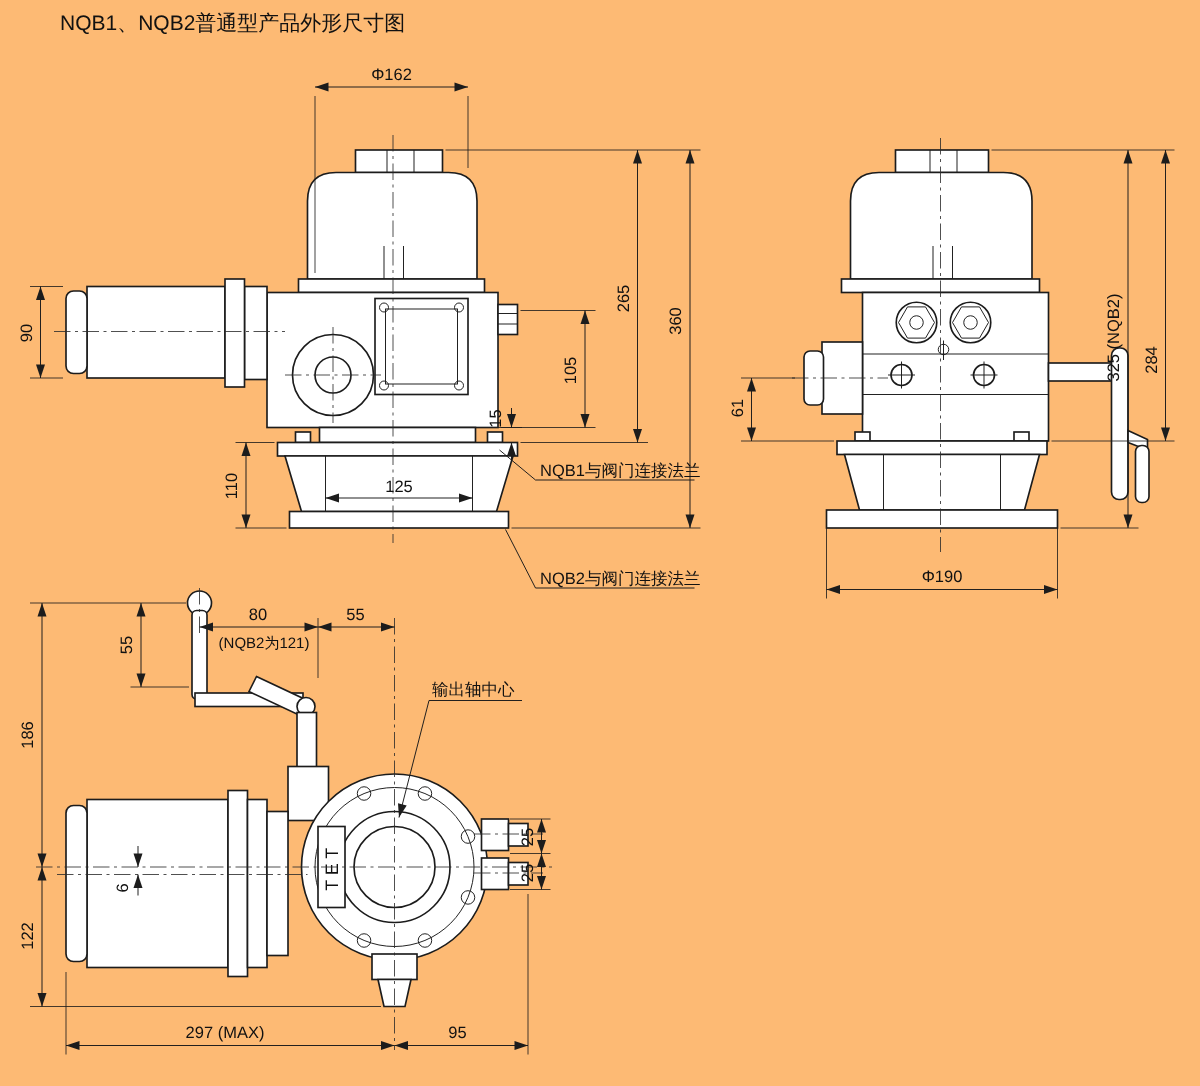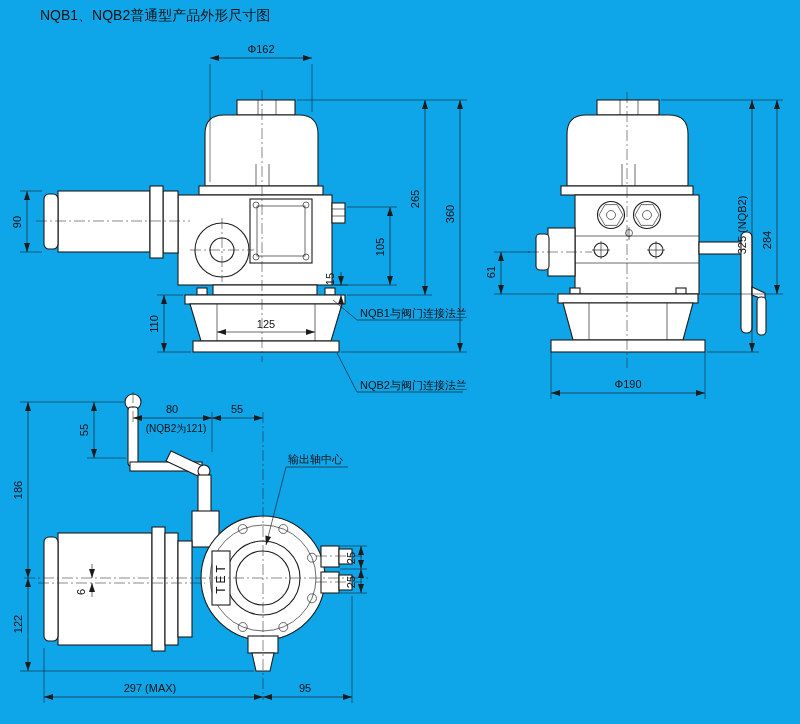--- a/index.html
+++ b/index.html
@@ -1,16 +1,16 @@
 <!DOCTYPE html>
 <html><head>
 <meta charset="utf-8">
 <style>
   html,body{margin:0;padding:0;background:#ffffff;}
-  .sheet{position:relative;width:800px;height:724px;background:#0ea5e9;font-family:"Liberation Sans",sans-serif;overflow:hidden;}
+  .sheet{position:relative;width:800px;height:724px;background:#fdba74;font-family:"Liberation Sans",sans-serif;overflow:hidden;}
   svg{display:block;}
   .title-text{font:14px "Liberation Sans",sans-serif;fill:#111;}
   .dimtext{font:11px "Liberation Sans",sans-serif;fill:#111;text-anchor:middle;}
   .dimnote{font-size:10px;}
   .lbltext{font:11px "Liberation Sans",sans-serif;fill:#111;text-anchor:start;}
   .brand{font:12px "Liberation Sans",sans-serif;letter-spacing:3px;fill:#111;text-anchor:middle;}
   .fillw{fill:#fff;stroke:#1c1c1c;stroke-width:1.1;}
   .ol{fill:none;stroke:#1c1c1c;stroke-width:1.1;}
   .thin{fill:none;stroke:#1c1c1c;stroke-width:0.65;}
   .dim{fill:none;stroke:#1c1c1c;stroke-width:0.65;}

